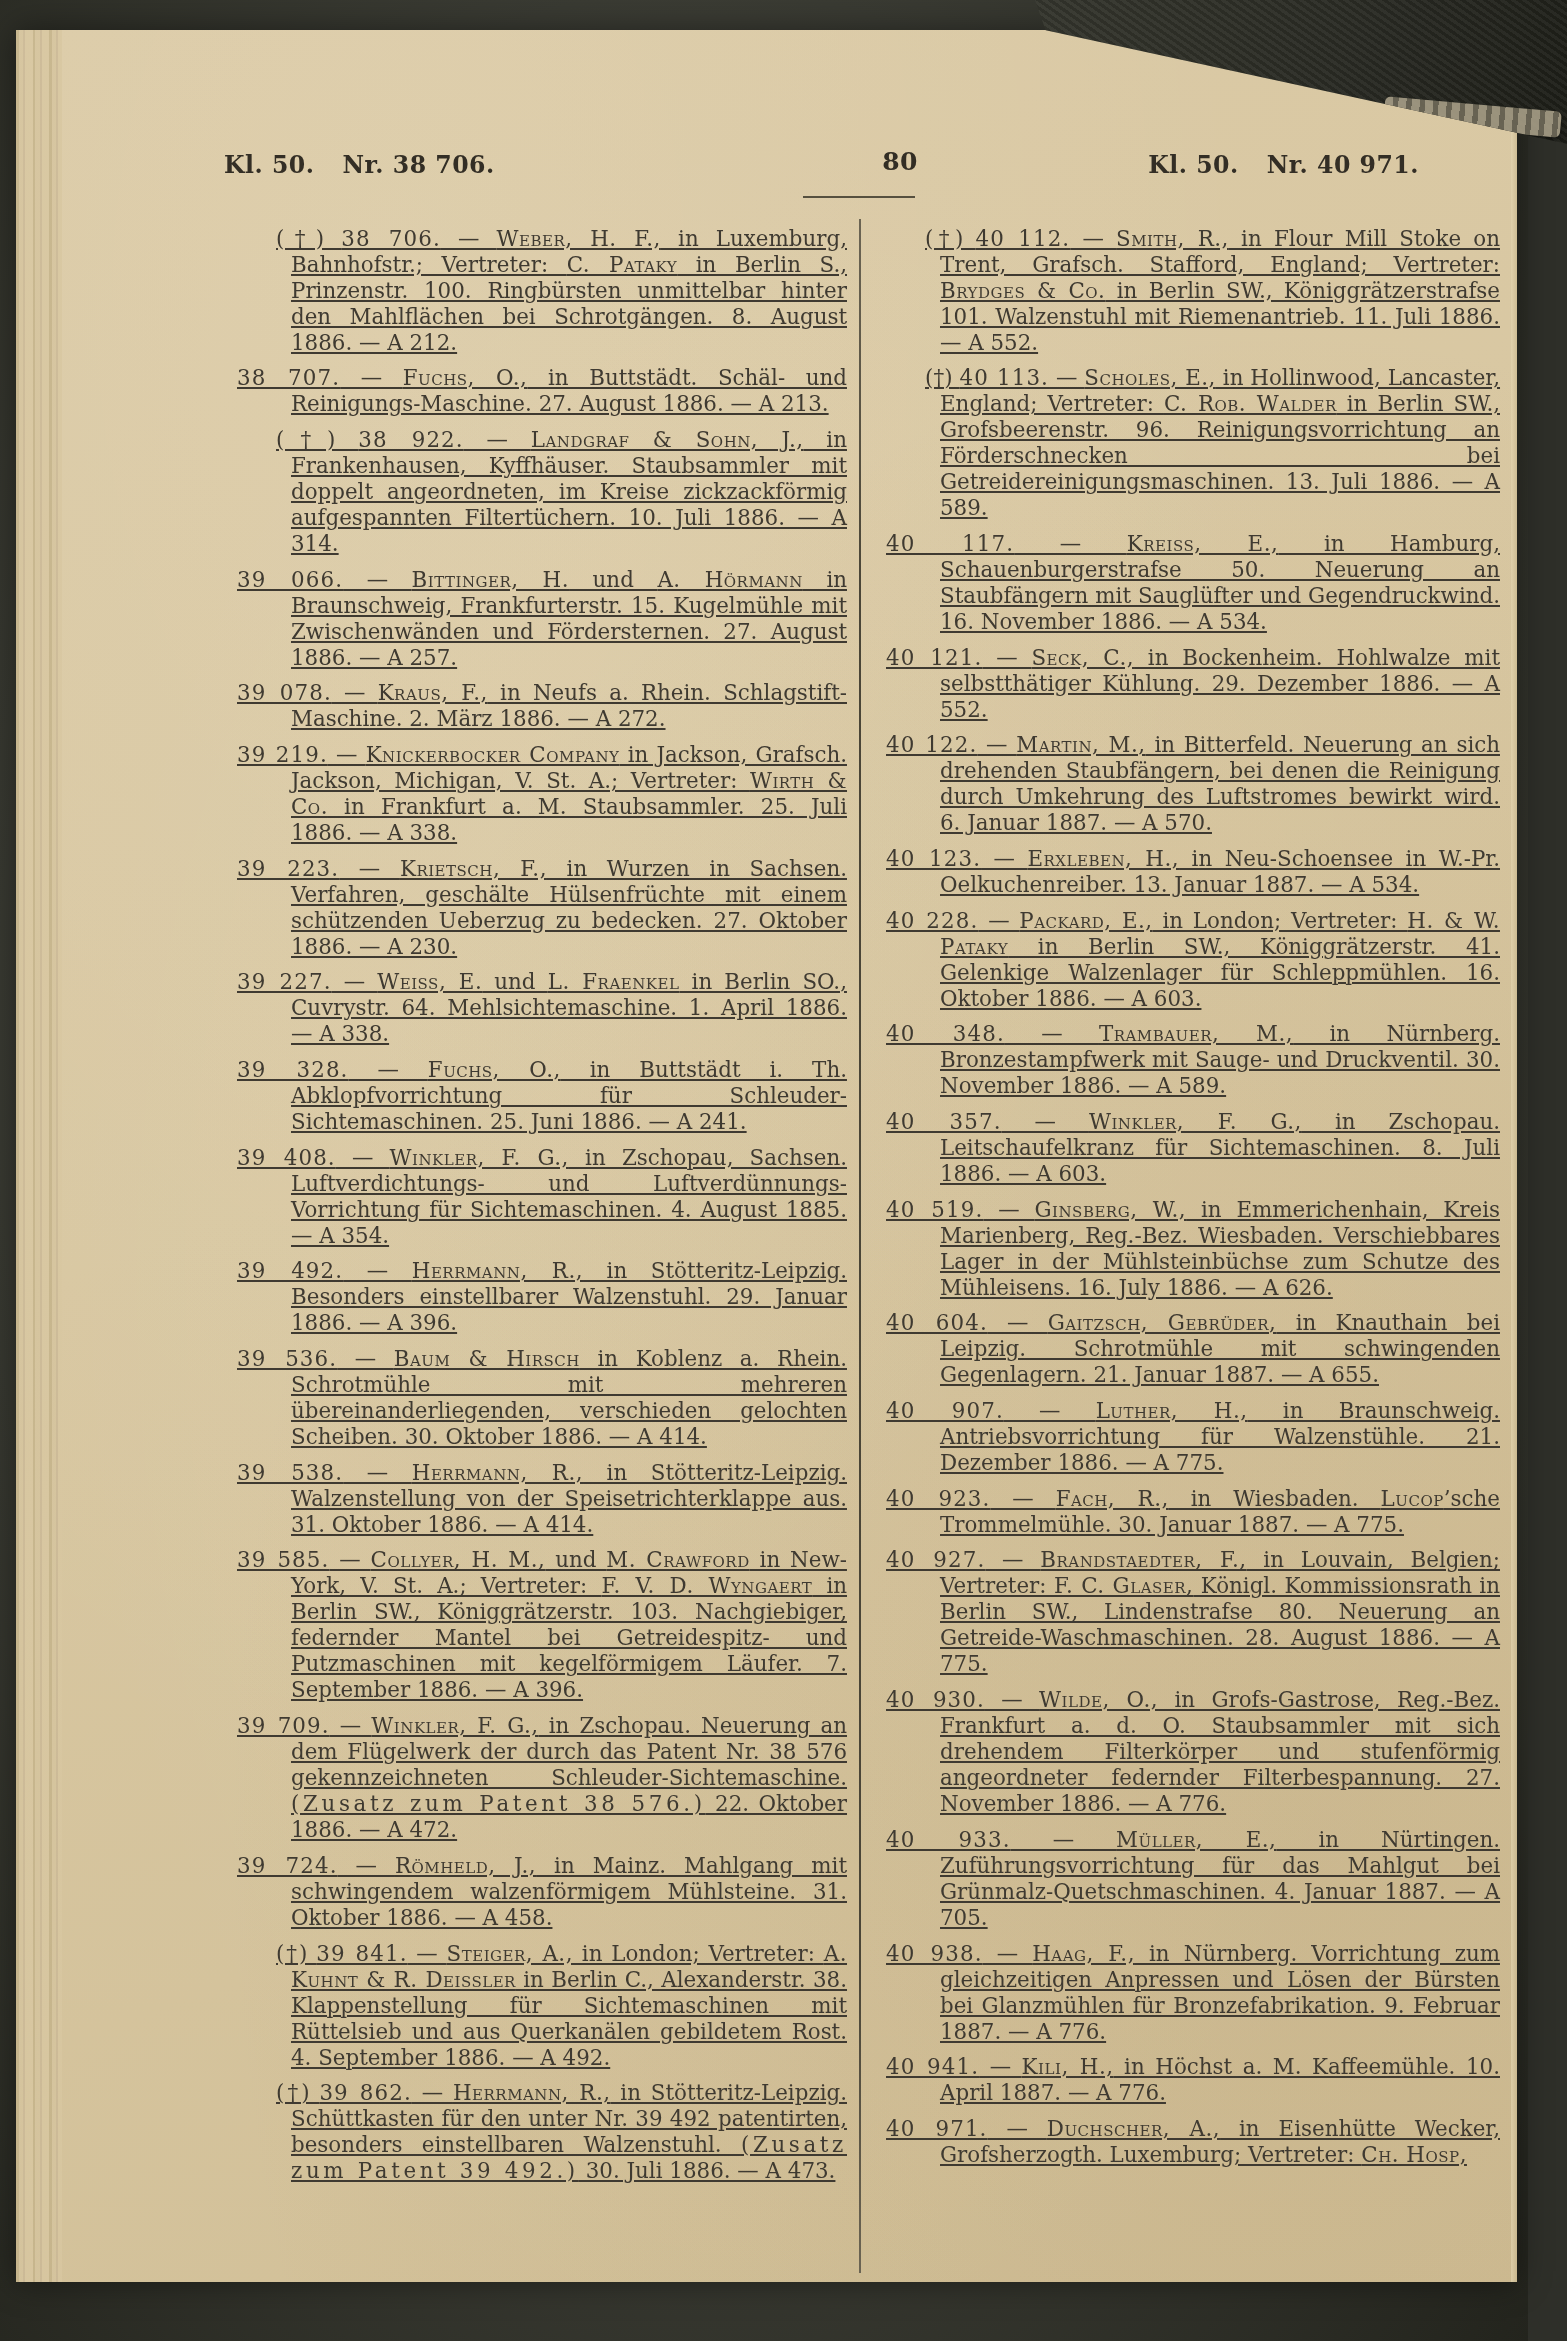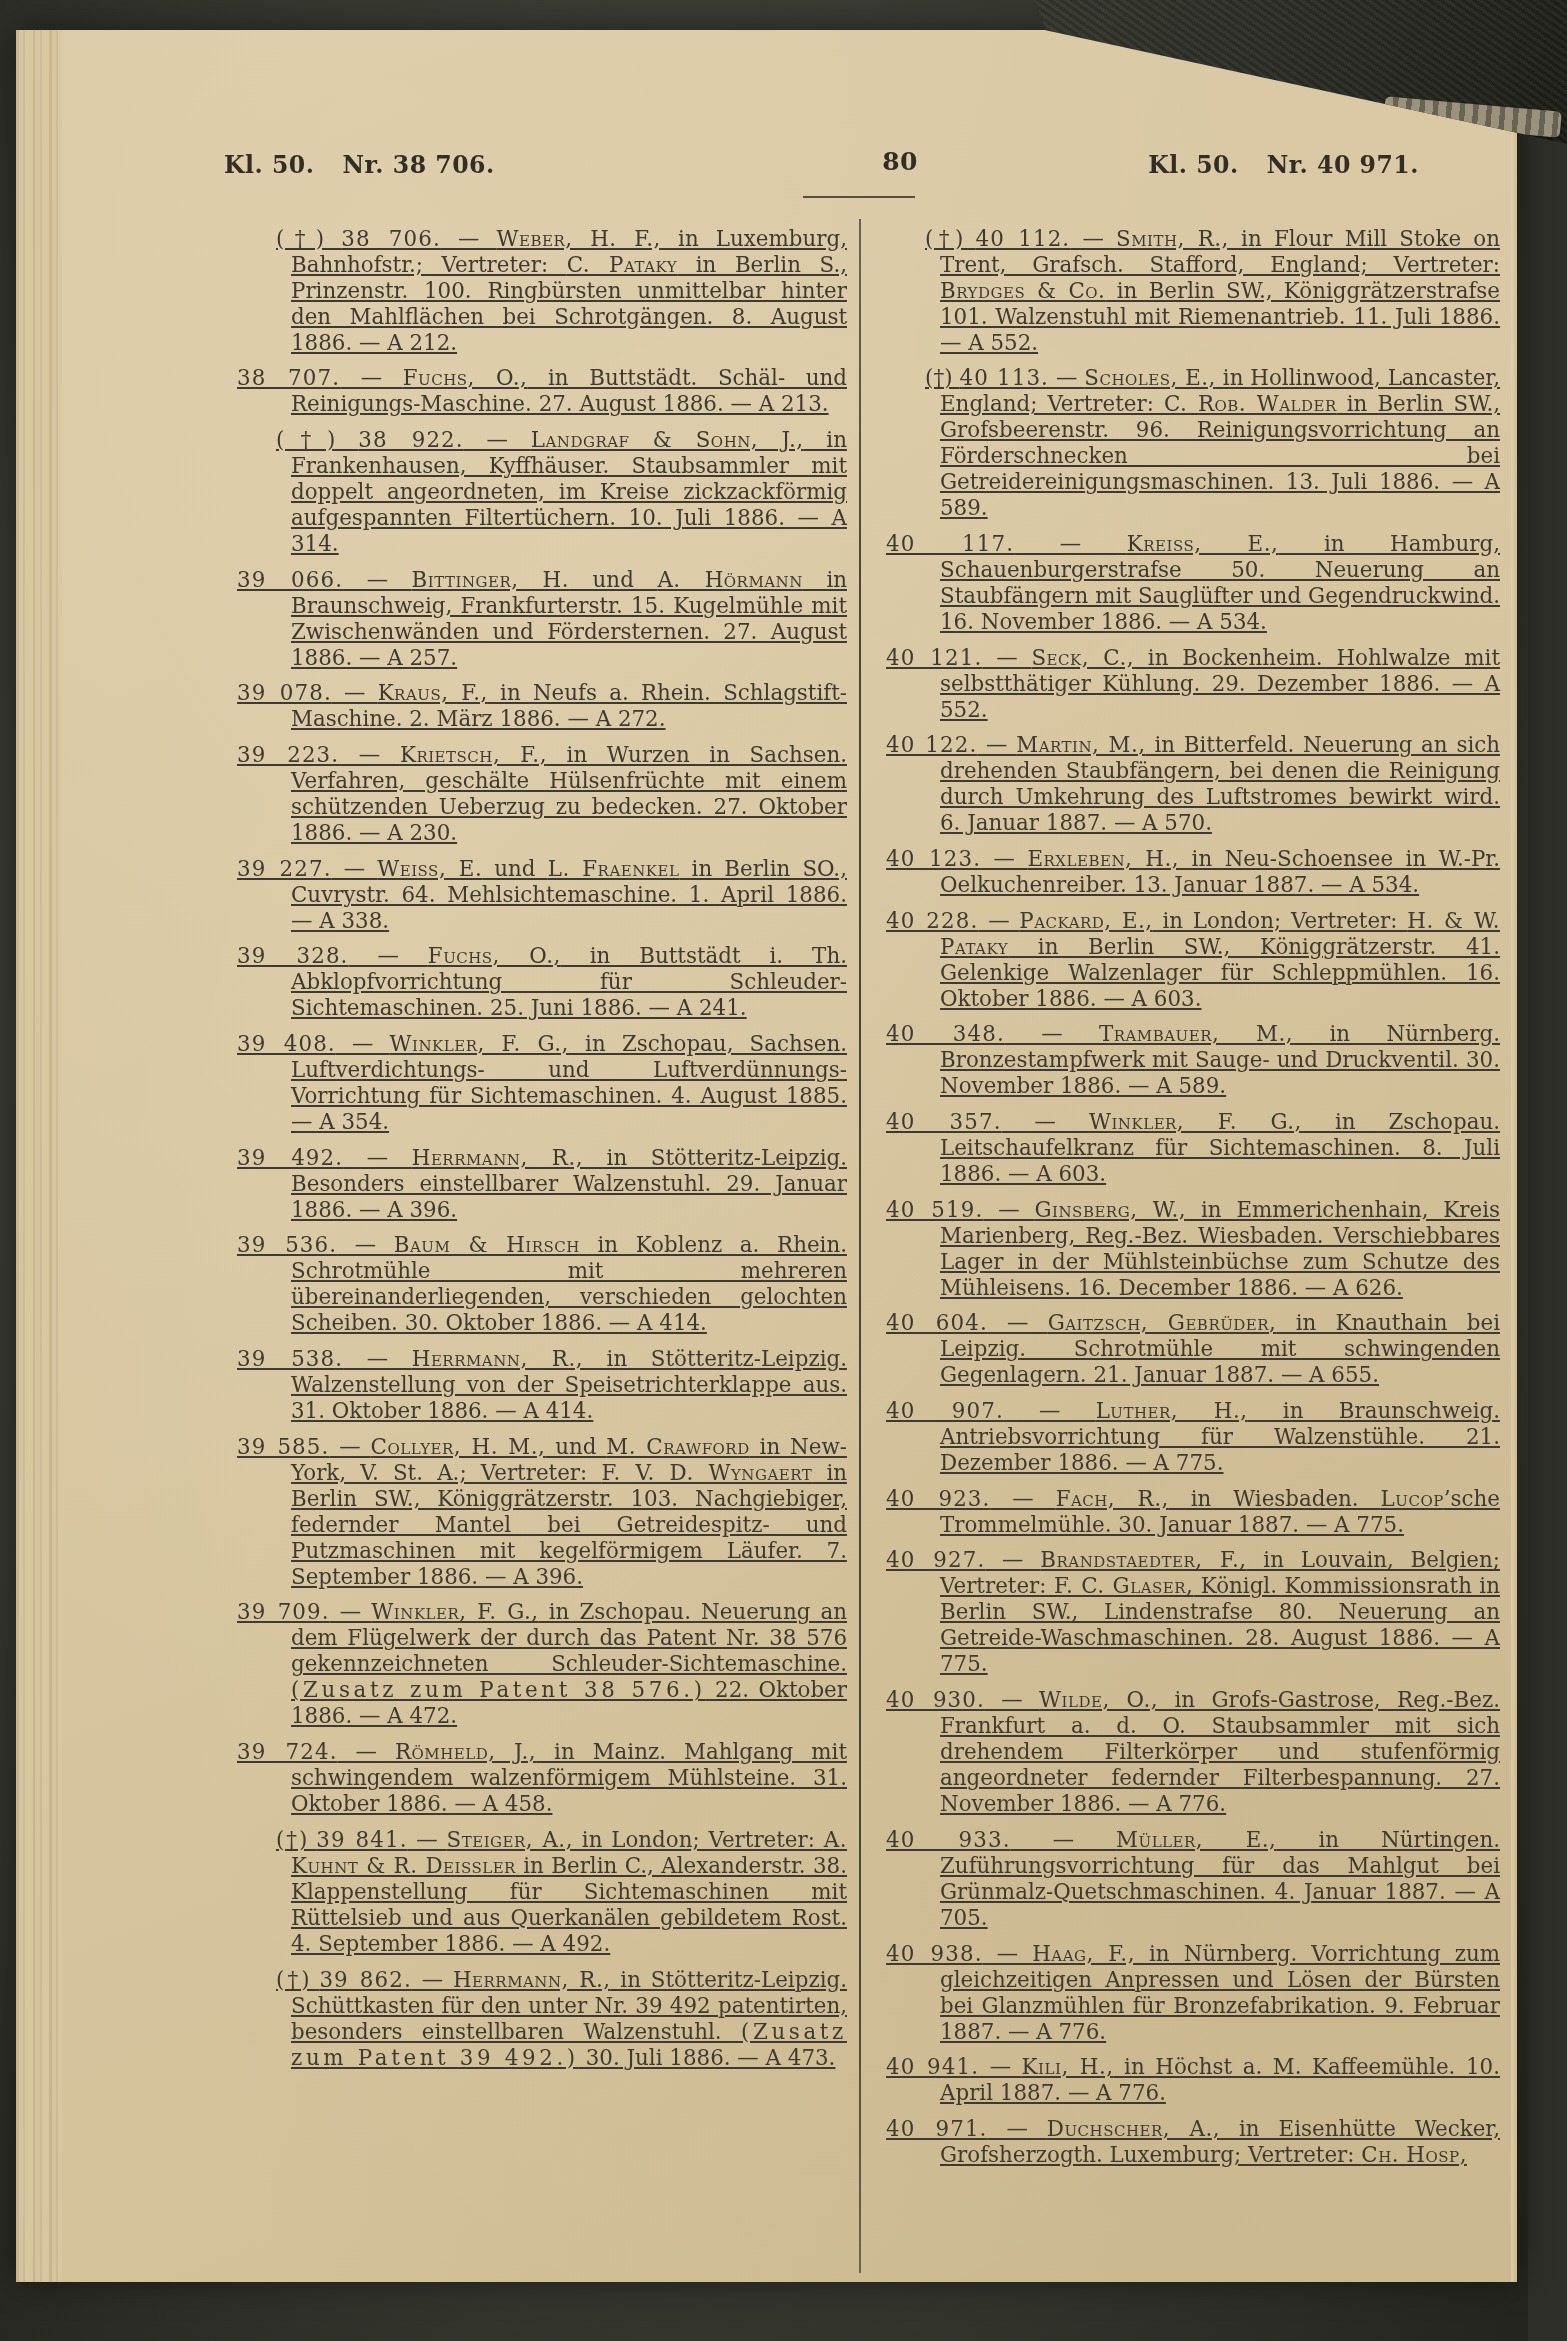--- a/index.html
+++ b/index.html
@@ -101,20 +101,21 @@
     <div class="pagenum-rule"></div>
 
     <div class="col-rule"></div>
 
     <div class="col col-left">
         <p class="entry dg"><span class="dagger">(†) </span><span class="num">38 706.</span><span class="t"> — </span><span class="sc">Weber, H. F.,</span><span class="t"> in Luxemburg, Bahnhofstr.; Vertreter: </span><span class="sc">C. Pataky</span><span class="t"> in Berlin S., Prinzenstr. 100. Ringbürsten unmittelbar hinter den Mahlflächen bei Schrotgängen. 8. August 1886. — A 212.</span></p>
         <p class="entry"><span class="num">38 707.</span><span class="t"> — </span><span class="sc">Fuchs, O.,</span><span class="t"> in Buttstädt. Schäl- und Reinigungs-Maschine. 27. August 1886. — A 213.</span></p>
         <p class="entry dg"><span class="dagger">(†) </span><span class="num">38 922.</span><span class="t"> — </span><span class="sc">Landgraf &amp; Sohn, J.,</span><span class="t"> in Frankenhausen, Kyffhäuser. Staubsammler mit doppelt angeordneten, im Kreise zickzackförmig aufgespannten Filtertüchern. 10. Juli 1886. — A 314.</span></p>
         <p class="entry"><span class="num">39 066.</span><span class="t"> — </span><span class="sc">Bittinger, H.</span><span class="t"> und </span><span class="sc">A. Hörmann</span><span class="t"> in Braunschweig, Frankfurterstr. 15. Kugelmühle mit Zwischenwänden und Fördersternen. 27. August 1886. — A 257.</span></p>
         <p class="entry"><span class="num">39 078.</span><span class="t"> — </span><span class="sc">Kraus, F.,</span><span class="t"> in Neufs a. Rhein. Schlagstift-Maschine. 2. März 1886. — A 272.</span></p>
+        <p class="entry"><span class="num">39 219.</span><span class="t"> — </span><span class="sc">Knickerbocker Company</span><span class="t"> in Jackson, Grafsch. Jackson, Michigan, V. St. A.; Vertreter: </span><span class="sc">Wirth &amp; Co.</span><span class="t"> in Frankfurt a. M. Staubsammler. 25. Juli 1886. — A 338.</span></p>
         <p class="entry"><span class="num">39 223.</span><span class="t"> — </span><span class="sc">Krietsch, F.,</span><span class="t"> in Wurzen in Sachsen. Verfahren, geschälte Hülsenfrüchte mit einem schützenden Ueberzug zu bedecken. 27. Oktober 1886. — A 230.</span></p>
         <p class="entry"><span class="num">39 227.</span><span class="t"> — </span><span class="sc">Weiss, E.</span><span class="t"> und </span><span class="sc">L. Fraenkel</span><span class="t"> in Berlin SO., Cuvrystr. 64. Mehlsichtemaschine. 1. April 1886. — A 338.</span></p>
         <p class="entry"><span class="num">39 328.</span><span class="t"> — </span><span class="sc">Fuchs, O.,</span><span class="t"> in Buttstädt i. Th. Abklopfvorrichtung für Schleuder-Sichtemaschinen. 25. Juni 1886. — A 241.</span></p>
         <p class="entry"><span class="num">39 408.</span><span class="t"> — </span><span class="sc">Winkler, F. G.,</span><span class="t"> in Zschopau, Sachsen. Luftverdichtungs- und Luftverdünnungs-Vorrichtung für Sichtemaschinen. 4. August 1885. — A 354.</span></p>
         <p class="entry"><span class="num">39 492.</span><span class="t"> — </span><span class="sc">Herrmann, R.,</span><span class="t"> in Stötteritz-Leipzig. Besonders einstellbarer Walzenstuhl. 29. Januar 1886. — A 396.</span></p>
         <p class="entry"><span class="num">39 536.</span><span class="t"> — </span><span class="sc">Baum &amp; Hirsch</span><span class="t"> in Koblenz a. Rhein. Schrotmühle mit mehreren übereinanderliegenden, verschieden gelochten Scheiben. 30. Oktober 1886. — A 414.</span></p>
         <p class="entry"><span class="num">39 538.</span><span class="t"> — </span><span class="sc">Herrmann, R.,</span><span class="t"> in Stötteritz-Leipzig. Walzenstellung von der Speisetrichterklappe aus. 31. Oktober 1886. — A 414.</span></p>
         <p class="entry"><span class="num">39 585.</span><span class="t"> — </span><span class="sc">Collyer, H. M.,</span><span class="t"> und </span><span class="sc">M. Crawford</span><span class="t"> in New-York, V. St. A.; Vertreter: </span><span class="sc">F. V. D. Wyngaert</span><span class="t"> in Berlin SW., Königgrätzerstr. 103. Nachgiebiger, federnder Mantel bei Getreidespitz- und Putzmaschinen mit kegelförmigem Läufer. 7. September 1886. — A 396.</span></p>
         <p class="entry"><span class="num">39 709.</span><span class="t"> — </span><span class="sc">Winkler, F. G.,</span><span class="t"> in Zschopau. Neuerung an dem Flügelwerk der durch das Patent Nr. 38 576 gekennzeichneten Schleuder-Sichtemaschine. </span><span class="sp">(Zusatz zum Patent 38 576.)</span><span class="t"> 22. Oktober 1886. — A 472.</span></p>
         <p class="entry"><span class="num">39 724.</span><span class="t"> — </span><span class="sc">Römheld, J.,</span><span class="t"> in Mainz. Mahlgang mit schwingendem walzenförmigem Mühlsteine. 31. Oktober 1886. — A 458.</span></p>
@@ -124,21 +125,21 @@
     <div class="col col-right">
         <p class="entry dg"><span class="dagger">(†) </span><span class="num">40 112.</span><span class="t"> — </span><span class="sc">Smith, R.,</span><span class="t"> in Flour Mill Stoke on Trent, Grafsch. Stafford, England; Vertreter: </span><span class="sc">Brydges &amp; Co.</span><span class="t"> in Berlin SW., Königgrätzerstrafse 101. Walzenstuhl mit Riemenantrieb. 11. Juli 1886. — A 552.</span></p>
         <p class="entry dg"><span class="dagger">(†) </span><span class="num">40 113.</span><span class="t"> — </span><span class="sc">Scholes, E.,</span><span class="t"> in Hollinwood, Lancaster, England; Vertreter: </span><span class="sc">C. Rob. Walder</span><span class="t"> in Berlin SW., Grofsbeerenstr. 96. Reinigungsvorrichtung an Förderschnecken bei Getreidereinigungsmaschinen. 13. Juli 1886. — A 589.</span></p>
         <p class="entry"><span class="num">40 117.</span><span class="t"> — </span><span class="sc">Kreiss, E.,</span><span class="t"> in Hamburg, Schauenburgerstrafse 50. Neuerung an Staubfängern mit Sauglüfter und Gegendruckwind. 16. November 1886. — A 534.</span></p>
         <p class="entry"><span class="num">40 121.</span><span class="t"> — </span><span class="sc">Seck, C.,</span><span class="t"> in Bockenheim. Hohlwalze mit selbstthätiger Kühlung. 29. Dezember 1886. — A 552.</span></p>
         <p class="entry"><span class="num">40 122.</span><span class="t"> — </span><span class="sc">Martin, M.,</span><span class="t"> in Bitterfeld. Neuerung an sich drehenden Staubfängern, bei denen die Reinigung durch Umkehrung des Luftstromes bewirkt wird. 6. Januar 1887. — A 570.</span></p>
         <p class="entry"><span class="num">40 123.</span><span class="t"> — </span><span class="sc">Erxleben, H.,</span><span class="t"> in Neu-Schoensee in W.-Pr. Oelkuchenreiber. 13. Januar 1887. — A 534.</span></p>
         <p class="entry"><span class="num">40 228.</span><span class="t"> — </span><span class="sc">Packard, E.,</span><span class="t"> in London; Vertreter: </span><span class="sc">H. &amp; W. Pataky</span><span class="t"> in Berlin SW., Königgrätzerstr. 41. Gelenkige Walzenlager für Schleppmühlen. 16. Oktober 1886. — A 603.</span></p>
         <p class="entry"><span class="num">40 348.</span><span class="t"> — </span><span class="sc">Trambauer, M.,</span><span class="t"> in Nürnberg. Bronzestampfwerk mit Sauge- und Druckventil. 30. November 1886. — A 589.</span></p>
         <p class="entry"><span class="num">40 357.</span><span class="t"> — </span><span class="sc">Winkler, F. G.,</span><span class="t"> in Zschopau. Leitschaufelkranz für Sichtemaschinen. 8. Juli 1886. — A 603.</span></p>
-        <p class="entry"><span class="num">40 519.</span><span class="t"> — </span><span class="sc">Ginsberg, W.,</span><span class="t"> in Emmerichenhain, Kreis Marienberg, Reg.-Bez. Wiesbaden. Verschiebbares Lager in der Mühlsteinbüchse zum Schutze des Mühleisens. 16. December 1886. — A 626.</span></p>
+        <p class="entry"><span class="num">40 519.</span><span class="t"> — </span><span class="sc">Ginsberg, W.,</span><span class="t"> in Emmerichenhain, Kreis Marienberg, Reg.-Bez. Wiesbaden. Verschiebbares Lager in der Mühlsteinbüchse zum Schutze des Mühleisens. 16. July 1886. — A 626.</span></p>
         <p class="entry"><span class="num">40 604.</span><span class="t"> — </span><span class="sc">Gaitzsch, Gebrüder,</span><span class="t"> in Knauthain bei Leipzig. Schrotmühle mit schwingenden Gegenlagern. 21. Januar 1887. — A 655.</span></p>
         <p class="entry"><span class="num">40 907.</span><span class="t"> — </span><span class="sc">Luther, H.,</span><span class="t"> in Braunschweig. Antriebsvorrichtung für Walzenstühle. 21. Dezember 1886. — A 775.</span></p>
         <p class="entry"><span class="num">40 923.</span><span class="t"> — </span><span class="sc">Fach, R.,</span><span class="t"> in Wiesbaden. </span><span class="sc">Lucop</span><span class="t">’sche Trommelmühle. 30. Januar 1887. — A 775.</span></p>
         <p class="entry"><span class="num">40 927.</span><span class="t"> — </span><span class="sc">Brandstaedter, F.,</span><span class="t"> in Louvain, Belgien; Vertreter: </span><span class="sc">F. C. Glaser,</span><span class="t"> Königl. Kommissionsrath in Berlin SW., Lindenstrafse 80. Neuerung an Getreide-Waschmaschinen. 28. August 1886. — A 775.</span></p>
         <p class="entry"><span class="num">40 930.</span><span class="t"> — </span><span class="sc">Wilde, O.,</span><span class="t"> in Grofs-Gastrose, Reg.-Bez. Frankfurt a. d. O. Staubsammler mit sich drehendem Filterkörper und stufenförmig angeordneter federnder Filterbespannung. 27. November 1886. — A 776.</span></p>
         <p class="entry"><span class="num">40 933.</span><span class="t"> — </span><span class="sc">Müller, E.,</span><span class="t"> in Nürtingen. Zuführungsvorrichtung für das Mahlgut bei Grünmalz-Quetschmaschinen. 4. Januar 1887. — A 705.</span></p>
         <p class="entry"><span class="num">40 938.</span><span class="t"> — </span><span class="sc">Haag, F.,</span><span class="t"> in Nürnberg. Vorrichtung zum gleichzeitigen Anpressen und Lösen der Bürsten bei Glanzmühlen für Bronzefabrikation. 9. Februar 1887. — A 776.</span></p>
         <p class="entry"><span class="num">40 941.</span><span class="t"> — </span><span class="sc">Kili, H.,</span><span class="t"> in Höchst a. M. Kaffeemühle. 10. April 1887. — A 776.</span></p>
         <p class="entry"><span class="num">40 971.</span><span class="t"> — </span><span class="sc">Duchscher, A.,</span><span class="t"> in Eisenhütte Wecker, Grofsherzogth. Luxemburg; Vertreter: </span><span class="sc">Ch. Hosp,</span></p>
       </div>

